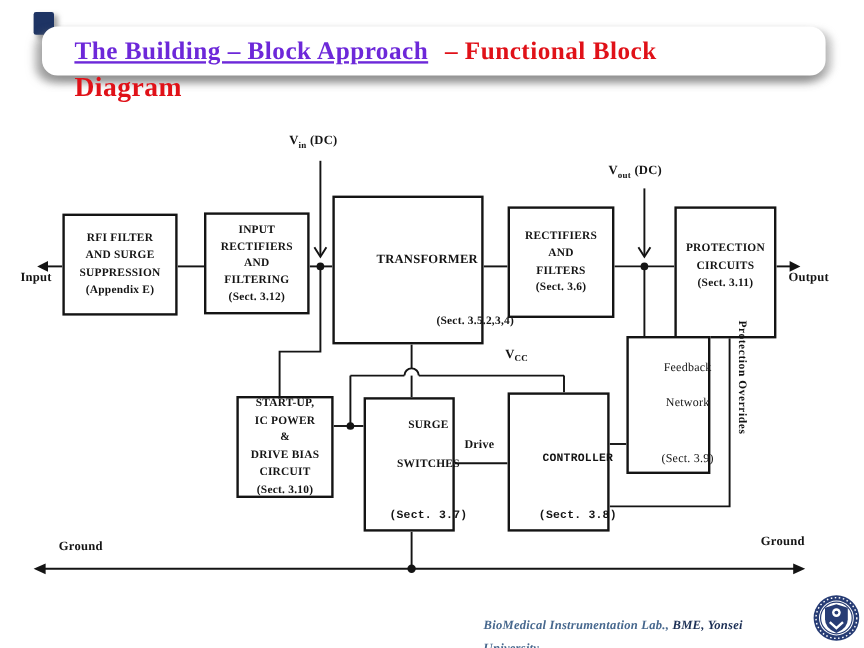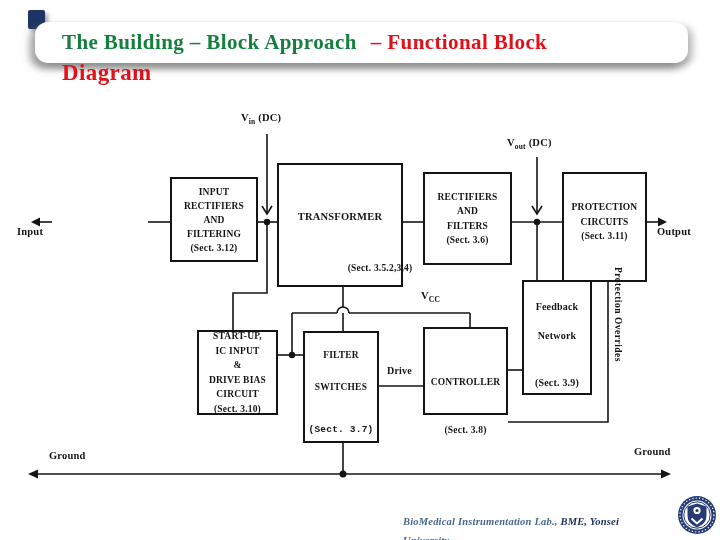--- a/index.html
+++ b/index.html
@@ -21,35 +21,35 @@
                 6px 3px 6px rgba(140,140,140,.4);
   }
   .title-line1{
     position:absolute;left:62px;top:29px;width:640px;white-space:nowrap;
     font-weight:bold;font-size:21px;letter-spacing:.4px;line-height:26px;
   }
   .title-line2{
     position:absolute;left:62px;top:60px;
     font-weight:bold;font-size:23px;letter-spacing:.4px;line-height:26px;
   }
-  .t-blue{color:#15803d;}
+  .t-blue{color:#6d28d9;text-decoration:underline;}
   .t-red{color:#e01118;}
   .t-gap{display:inline-block;width:14px;}
   
   .blk{
     position:absolute;background:#fff;border:2px solid #141414;box-sizing:border-box;
     color:#141414;font-weight:bold;font-size:9.5px;letter-spacing:.2px;
     text-align:center;display:flex;flex-direction:column;
     align-items:center;justify-content:center;line-height:14.5px;
   }
   .blk span{display:block;}
   .blk-abs{display:block;}
-  .blk-abs span{position:absolute;left:0;width:100%;}
+  .blk-abs span{position:absolute;left:16px;width:100%;}
   #b-transformer{font-size:10.5px;border-width:2.5px;}
-  #b-feedback{font-weight:bold;font-size:10px;}
+  #b-feedback{font-weight:normal;font-size:10px;}
   #b-protection{padding-bottom:10px;}
   
   .lbl{
     position:absolute;color:#141414;font-size:10.5px;font-weight:bold;
     white-space:nowrap;letter-spacing:.2px;
   }
   .lbl sub{font-size:7.5px;text-align:right;}
   .lbl-vert{
     position:absolute;color:#141414;font-size:9.5px;font-weight:bold;
     writing-mode:vertical-rl;letter-spacing:.5px;white-space:nowrap;
@@ -120,20 +120,26 @@
       <polygon points="667,222 658,217.5 658,226.5"></polygon>
       <polygon points="28,474 38,469.5 38,478.5"></polygon>
       <polygon points="671,474 661,469.5 661,478.5"></polygon>
       <circle cx="267" cy="222" r="3.2"></circle>
       <circle cx="537" cy="222" r="3.2"></circle>
       <circle cx="292" cy="355" r="3.2"></circle>
       <circle cx="343" cy="474" r="3.5"></circle>
     </g>
   </svg>
 
+  <div class="blk" id="b-rfi" style="left:52px;top:178px;width:96px;height:85px;">
+    <span>RFI FILTER</span>
+    <span>AND SURGE</span>
+    <span>SUPPRESSION</span>
+    <span>(Appendix E)</span>
+  </div>
 
   <div class="blk" id="b-inputrect" style="left:170px;top:177px;width:88px;height:85px;line-height:14px;">
     <span>INPUT</span>
     <span>RECTIFIERS</span>
     <span>AND</span>
     <span>FILTERING</span>
     <span>(Sect. 3.12)</span>
   </div>
 
   <div class="blk blk-abs" id="b-transformer" style="left:277px;top:163px;width:126px;height:124px;">
@@ -149,34 +155,34 @@
   </div>
 
   <div class="blk" id="b-protection" style="left:562px;top:172px;width:85px;height:110px;">
     <span>PROTECTION</span>
     <span>CIRCUITS</span>
     <span>(Sect. 3.11)</span>
   </div>
 
   <div class="blk" id="b-startup" style="left:197px;top:330px;width:81px;height:85px;">
     <span>START-UP,</span>
-    <span>IC INPUT</span>
+    <span>IC POWER</span>
     <span>&amp;</span>
     <span>DRIVE BIAS</span>
     <span>CIRCUIT</span>
     <span>(Sect. 3.10)</span>
   </div>
 
   <div class="blk blk-abs" id="b-power" style="left:303px;top:331px;width:76px;height:112px;">
-    <span style="top:15px;">FILTER</span>
+    <span style="top:15px;">SURGE</span>
     <span style="top:47px;">SWITCHES</span>
     <span style="top:90px;font-family:Liberation Mono, monospace;">(Sect. 3.7)</span>
   </div>
 
-  <div class="blk blk-abs" id="b-controller" style="left:423px;top:327px;width:85px;height:88px;">
+  <div class="blk blk-abs" id="b-controller" style="left:423px;top:327px;width:85px;height:116px;font-family:Liberation Mono, monospace;">
     <span style="top:46px;">CONTROLLER</span>
     <span style="top:94px;">(Sect. 3.8)</span>
   </div>
 
   <div class="blk blk-abs" id="b-feedback" style="left:522px;top:280px;width:70px;height:115px;">
     <span style="top:18px;">Feedback</span>
     <span style="top:47px;">Network</span>
     <span style="top:94px;">(Sect. 3.9)</span>
   </div>
 

